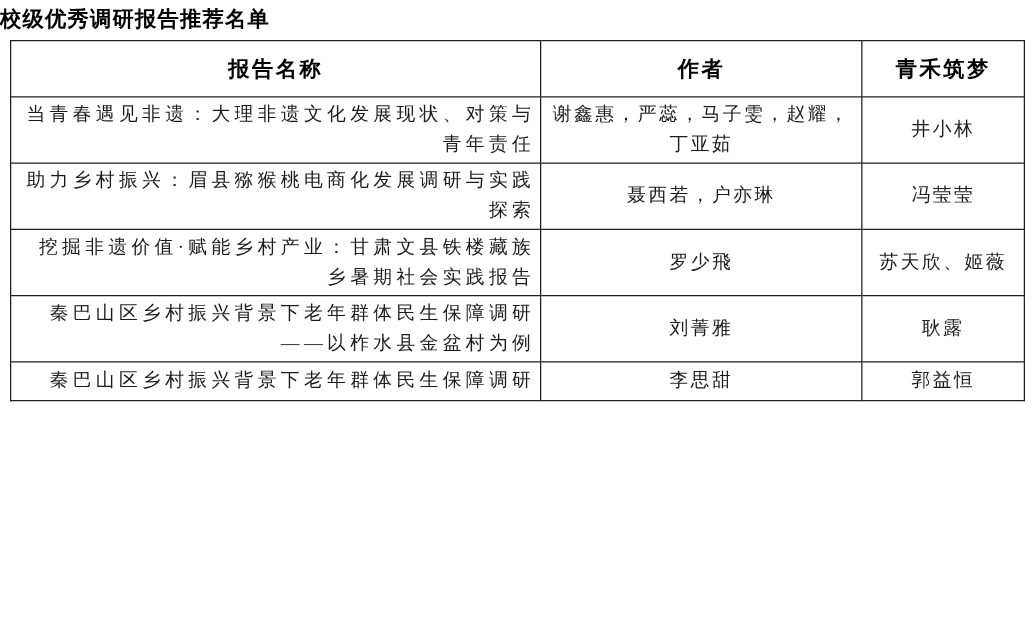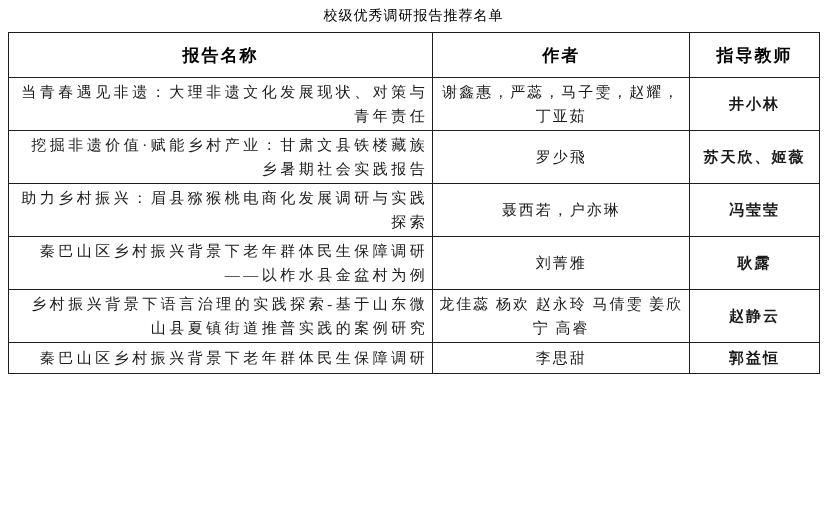--- a/index.html
+++ b/index.html
@@ -17,24 +17,24 @@
   body {
     width: 827px;
     height: 515px;
     overflow: hidden;
     font-family: "Liberation Serif", "DejaVu Serif", serif;
     color: var(--text);
     padding-top: 6px;
   }
   .doc-title {
     margin: 0 0 6px 0;
-    text-align: center;
-    font-size: 14px;
+    text-align: left;
+    font-size: 17px;
     line-height: 20px;
-    font-weight: normal;
+    font-weight: bold;
     color: var(--title);
     letter-spacing: 1px;
   }
   table.report-table {
     border-collapse: collapse;
     table-layout: fixed;
     width: 812px;
     margin-left: 8px;
   }
   .report-table th,
@@ -52,66 +52,61 @@
     color: var(--title);
   }
   .report-table td {
     height: 31px;
     font-size: 15px;
     line-height: 24px;
     padding: 2px 4px;
   }
   td.report-name-cell { letter-spacing: 3.5px; text-align: right; }
   td.authors-cell     { letter-spacing: 2px; }
-  td.advisor-cell     { letter-spacing: 2px; font-weight: bold; }
+  td.advisor-cell     { letter-spacing: 2px; }
 </style>
 </head>
 <body>
 
 <div class="page">
   <h1 class="doc-title">校级优秀调研报告推荐名单</h1>
 
   <table class="report-table">
     <colgroup>
       <col style="width:52.3%">
       <col style="width:31.7%">
       <col style="width:16%">
     </colgroup>
     <thead>
       <tr>
         <th>报告名称</th>
         <th>作者</th>
-        <th>指导教师</th>
+        <th>青禾筑梦</th>
       </tr>
     </thead>
     <tbody id="table-body">
         <tr>
           <td class="report-name-cell">当青春遇见非遗：大理非遗文化发展现状、对策与青年责任</td>
           <td class="authors-cell">谢鑫惠，严蕊，马子雯，赵耀，丁亚茹</td>
           <td class="advisor-cell">井小林</td>
         </tr>
         <tr>
+          <td class="report-name-cell">助力乡村振兴：眉县猕猴桃电商化发展调研与实践探索</td>
+          <td class="authors-cell">聂西若，户亦琳</td>
+          <td class="advisor-cell">冯莹莹</td>
+        </tr>
+        <tr>
           <td class="report-name-cell">挖掘非遗价值·赋能乡村产业：甘肃文县铁楼藏族乡暑期社会实践报告</td>
           <td class="authors-cell">罗少飛</td>
           <td class="advisor-cell">苏天欣、姬薇</td>
         </tr>
         <tr>
-          <td class="report-name-cell">助力乡村振兴：眉县猕猴桃电商化发展调研与实践探索</td>
-          <td class="authors-cell">聂西若，户亦琳</td>
-          <td class="advisor-cell">冯莹莹</td>
-        </tr>
-        <tr>
           <td class="report-name-cell">秦巴山区乡村振兴背景下老年群体民生保障调研——以柞水县金盆村为例</td>
           <td class="authors-cell">刘菁雅</td>
           <td class="advisor-cell">耿露</td>
-        </tr>
-        <tr>
-          <td class="report-name-cell">乡村振兴背景下语言治理的实践探索-基于山东微山县夏镇街道推普实践的案例研究</td>
-          <td class="authors-cell">龙佳蕊 杨欢 赵永玲 马倩雯 姜欣宁 高睿</td>
-          <td class="advisor-cell">赵静云</td>
         </tr>
         <tr>
           <td class="report-name-cell">秦巴山区乡村振兴背景下老年群体民生保障调研</td>
           <td class="authors-cell">李思甜</td>
           <td class="advisor-cell">郭益恒</td>
         </tr>
       </tbody>
   </table>
 </div>
 

